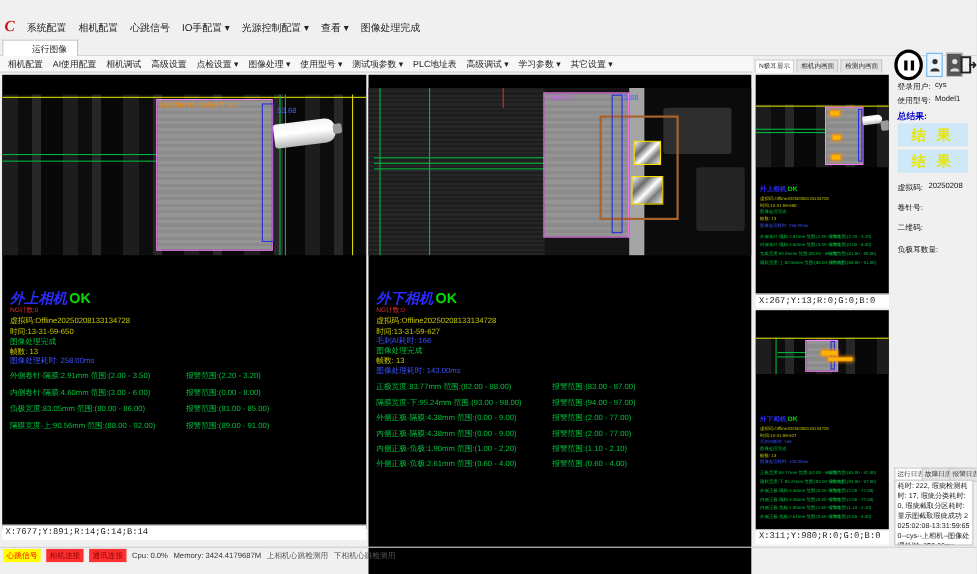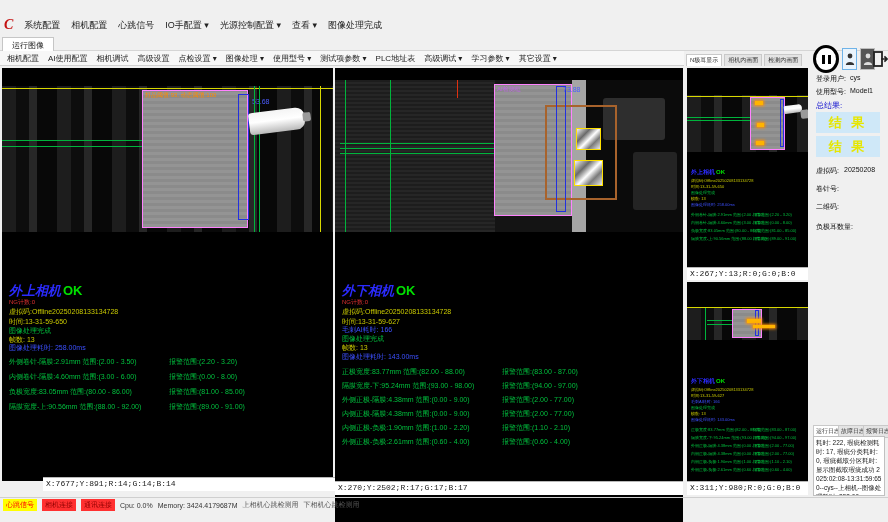--- a/index.html
+++ b/index.html
@@ -5,21 +5,21 @@
   html,body{margin:0;padding:0;background:#dcdcdc;}
   .app{position:relative;width:888px;height:522px;background:#f0f0f0;
        font-family:"Liberation Sans",sans-serif;overflow:hidden;}
   .abs{position:absolute;}
   
   .titlebar{left:0;top:0;width:888px;height:16px;font-size:8px;color:#444;padding:3px 0 0 5px;box-sizing:border-box;}
   .menubar{left:0;top:16px;width:888px;height:18px;display:flex;align-items:center;gap:11px;padding-left:4px;font-size:9px;color:#222;}
   .logo{color:#c41212;font-family:"Liberation Serif",serif;font-style:italic;font-weight:bold;font-size:14px;line-height:12px;}
   .menu-item{cursor:default;white-space:nowrap;}
   .tabrow{left:0;top:34px;width:888px;height:16px;border-bottom:1px solid #d5d5d5;}
-  .viewtab{display:inline-block;margin-left:2px;background:#fff;border:1px solid #c6c6c6;border-bottom:1px solid #fff;padding:2px 9px 1px 9px;font-size:8px;color:#222;}
+  .viewtab{display:inline-block;margin-left:2px;background:#fff;border:1px solid #c6c6c6;border-bottom:1px solid #fff;padding:2px 9px 1px 26px;font-size:8px;color:#222;}
   .toolbar{left:0;top:51px;width:684px;height:15px;background:#f7f7f7;border-bottom:1px solid #d0d0d0;display:flex;align-items:center;gap:9px;padding-left:7px;font-size:8px;color:#222;box-sizing:border-box;}
   .tb-item{white-space:nowrap;}
   .thumbtabs{left:686px;top:52px;width:124px;height:14px;display:flex;gap:2px;font-size:6px;color:#333;align-items:flex-end;}
   .thumbtab{padding:1px 3px;background:#e4e4e4;border:1px solid #c9c9c9;border-bottom:none;white-space:nowrap;}
   .thumbtab.sel{background:#fff;}
   
   .view{background:#000;overflow:hidden;}
   .strip{position:absolute;left:0;width:100%;}
   .band-bg{background:
      repeating-linear-gradient(90deg,#1d1d1d 0 14px,#0d0d0d 14px 27px,#272727 27px 35px,#080808 35px 55px);}
@@ -32,36 +32,36 @@
      repeating-linear-gradient(0deg,#949494 0 3px,#8b8b8b 3px 6px);}
   .blue-box{border:1px solid #2330e0;}
   .brown-box{border:2px solid #a8632c;}
   .yellow-box{border:1px solid #ffe000;background:linear-gradient(135deg,#f2f2f2,#6a6a6a 30%,#ffffff 52%,#7a7a7a 72%,#e8e8e8);}
   .orange-lbl{position:absolute;font-size:6px;color:#ff8a00;white-space:nowrap;}
   .purple-lbl{position:absolute;font-size:6px;color:#c263e8;white-space:nowrap;}
   .blue-val{position:absolute;font-size:7px;color:#4b5cff;white-space:nowrap;}
   .connector{position:absolute;background:linear-gradient(180deg,#f4f4f4,#fff 45%,#b9b9b9);border-radius:3px 9px 9px 3px;transform:rotate(-7deg);}
   .connector:after{content:"";position:absolute;right:-6px;top:6px;width:8px;height:9px;background:#9a9a9a;border-radius:2px;}
   
-  .ov{position:absolute;left:7px;right:2px;margin-top:20px;}
+  .ov{position:absolute;left:7px;right:2px;}
   .ov-title{position:absolute;font-size:13px;font-weight:bold;color:#2b2bff;white-space:nowrap;font-style:italic;}
   .ov-title .ok{color:#00e000;font-style:normal;margin-left:2px;}
   .ov-sub{position:absolute;font-size:6px;color:#e03030;white-space:nowrap;}
   .ov-line{position:absolute;font-size:7px;white-space:nowrap;}
   .c-yellow{color:#c9c900;}
   .c-green{color:#00c13e;}
   .c-blue{color:#3c50ff;}
   .mrow{position:absolute;font-size:7px;color:#00c13e;white-space:nowrap;width:100%;}
   .mrow .alarm{position:absolute;left:160px;top:0;}
   
   .coordbar{background:#fff;border-top:1px solid #b8b8b8;font-family:"Liberation Mono",monospace;font-size:8px;color:#222;padding:1px 0 0 3px;box-sizing:border-box;}
   
   .rp-label{position:absolute;font-size:7px;color:#111;white-space:nowrap;}
   .rp-value{position:absolute;font-size:7px;color:#111;white-space:nowrap;}
-  .rp-total{position:absolute;font-size:8px;font-weight:normal;color:#0000cc;}
+  .rp-total{position:absolute;font-size:8px;font-weight:bold;color:#0000cc;}
   .result-badge{position:absolute;left:816px;width:64px;height:21px;background:#cfe8f8;color:#e6e600;font-weight:bold;font-size:13px;text-align:center;line-height:21px;letter-spacing:3px;}
   .btn{position:absolute;background:#f4f4f4;border:1px solid #bdbdbd;display:flex;align-items:center;justify-content:center;box-sizing:border-box;}
   .btn.sel{border:1px solid #6fb3e8;background:#eaf4fc;}
   .pause-circle{width:22px;height:22px;border:3px solid #000;border-radius:50%;display:flex;align-items:center;justify-content:center;gap:3px;background:#fff;}
   .pause-circle i{display:block;width:3px;height:9px;background:#000;}
   .logtab{position:absolute;font-size:6px;color:#333;padding:1px 2px;background:#e4e4e4;border:1px solid #c9c9c9;white-space:nowrap;}
   .logtab.sel{background:#fff;border-bottom:1px solid #fff;}
   .logbox{position:absolute;left:813px;top:436px;width:72px;height:60px;background:#fff;border:1px solid #c0c0c0;font-size:6.5px;line-height:9px;color:#222;padding:1px 2px;box-sizing:border-box;overflow:hidden;word-break:break-all;}
   
   .statusbar{left:0;top:497px;width:888px;height:15px;border-top:1px solid #cfcfcf;display:flex;align-items:center;gap:5px;padding-left:3px;font-size:7px;color:#333;box-sizing:border-box;}
@@ -139,21 +139,21 @@
       <div class="ov-line c-yellow" style="top:35px;">时间:13-31-59-650</div>
       <div class="ov-line c-green" style="top:44px;">图像处理完成</div>
       <div class="ov-line c-yellow" style="top:53px;">帧数: 13</div>
       <div class="ov-line c-blue" style="top:61px;">图像处理耗时: 258.00ms</div>
       <div class="mrow" style="top:75px;"><span>外侧卷针-隔膜:2.91mm 范围:(2.00 - 3.50)</span><span class="alarm">报警范围:(2.20 - 3.20)</span></div>
       <div class="mrow" style="top:90px;"><span>内侧卷针-隔膜:4.60mm 范围:(3.00 - 6.00)</span><span class="alarm">报警范围:(0.00 - 8.00)</span></div>
       <div class="mrow" style="top:105px;"><span>负极宽度:83.05mm 范围:(80.00 - 86.00)</span><span class="alarm">报警范围:(81.00 - 85.00)</span></div>
       <div class="mrow" style="top:120px;"><span>隔膜宽度-上:90.56mm 范围:(88.00 - 92.00)</span><span class="alarm">报警范围:(89.00 - 91.00)</span></div>
     </div>
   </div>
-  <div class="abs coordbar" style="left:2px;top:477px;width:331px;height:14px;margin-left:41px;">X:7677;Y:891;R:14;G:14;B:14</div>
+  <div class="abs coordbar" style="left:2px;top:477px;width:331px;height:14px;">X:7677;Y:891;R:14;G:14;B:14</div>
 
   <div class="abs view" style="left:335px;top:68px;width:348px;height:508px;">
     <div class="strip" style="top:12px;height:152px;background:#141414;">
       <div class="box" style="left:0;top:0;width:160px;height:152px;background:repeating-linear-gradient(0deg,#262626 0 2px,#1d1d1d 2px 4px);"></div>
       <div class="box" style="left:237px;top:0;width:14px;height:152px;background:#a5a5a5;"></div>
       <div class="box" style="left:251px;top:0;width:97px;height:152px;background:#0b0b0b;"></div>
       <div class="box" style="left:268px;top:18px;width:62px;height:42px;background:#2e2e2e;border-radius:3px;"></div>
       <div class="box" style="left:298px;top:72px;width:44px;height:58px;background:#242424;border-radius:3px;"></div>
       <div class="vline green" style="left:10px;top:0;height:152px;"></div>
       <div class="vline green" style="left:55px;top:0;height:152px;"></div>
@@ -181,21 +181,20 @@
       <div class="ov-line c-yellow" style="top:61px;">帧数: 13</div>
       <div class="ov-line c-blue" style="top:70px;">图像处理耗时: 143.00ms</div>
       <div class="mrow" style="top:85px;"><span>正极宽度:83.77mm 范围:(82.00 - 88.00)</span><span class="alarm">报警范围:(83.00 - 87.00)</span></div>
       <div class="mrow" style="top:99px;"><span>隔膜宽度-下:95.24mm 范围:(93.00 - 98.00)</span><span class="alarm">报警范围:(94.00 - 97.00)</span></div>
       <div class="mrow" style="top:113px;"><span>外侧正极-隔膜:4.38mm 范围:(0.00 - 9.00)</span><span class="alarm">报警范围:(2.00 - 77.00)</span></div>
       <div class="mrow" style="top:127px;"><span>内侧正极-隔膜:4.38mm 范围:(0.00 - 9.00)</span><span class="alarm">报警范围:(2.00 - 77.00)</span></div>
       <div class="mrow" style="top:141px;"><span>内侧正极-负极:1.90mm 范围:(1.00 - 2.20)</span><span class="alarm">报警范围:(1.10 - 2.10)</span></div>
       <div class="mrow" style="top:155px;"><span>外侧正极-负极:2.61mm 范围:(0.60 - 4.00)</span><span class="alarm">报警范围:(0.60 - 4.00)</span></div>
     </div>
   </div>
-  <div class="abs coordbar" style="left:335px;top:481px;width:348px;height:14px;">X:270;Y:2502;R:17;G:17;B:17</div>
 
   <div class="abs view" style="left:687px;top:68px;width:121px;height:199px;">
     <div class="strip band-bg" style="top:27px;height:57px;">
       <div class="hline yellow-l" style="left:0;top:1px;width:121px;"></div>
       <div class="hline green" style="left:0;top:22px;width:64px;"></div>
       <div class="hline green" style="left:0;top:25px;width:64px;"></div>
       <div class="box magenta-box" style="left:63px;top:2px;width:35px;height:53px;"></div>
       <div class="box blue-box" style="left:93px;top:4px;width:4px;height:48px;"></div>
       <div class="connector" style="left:97px;top:10px;width:18px;height:8px;"></div>
       <div class="glow" style="left:68px;top:6px;width:8px;height:4px;"></div>

